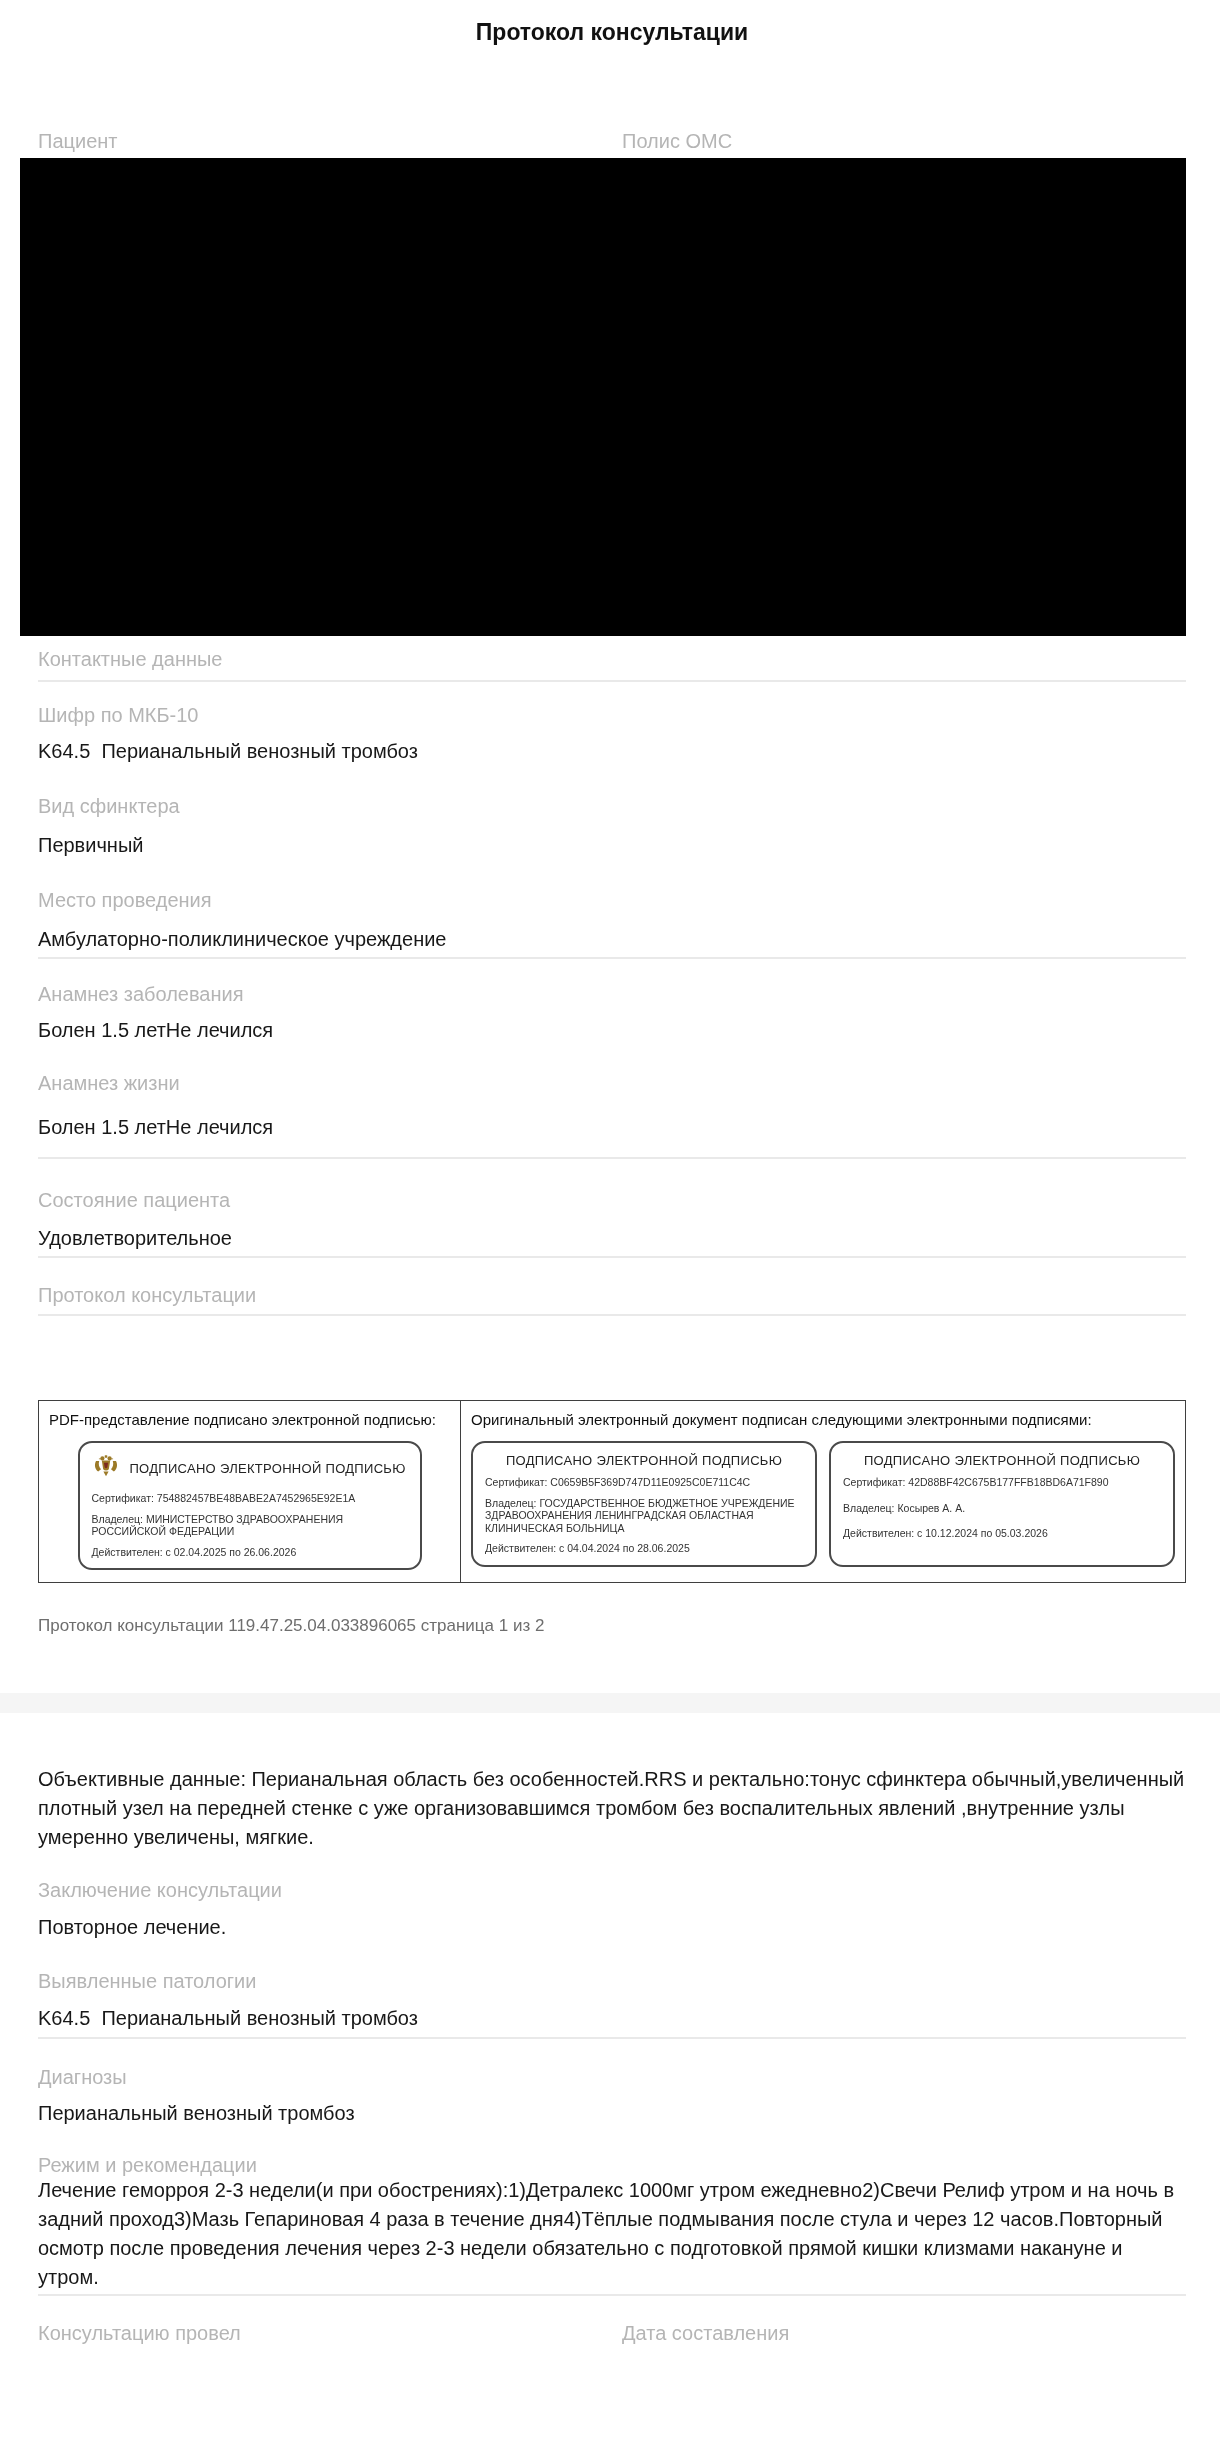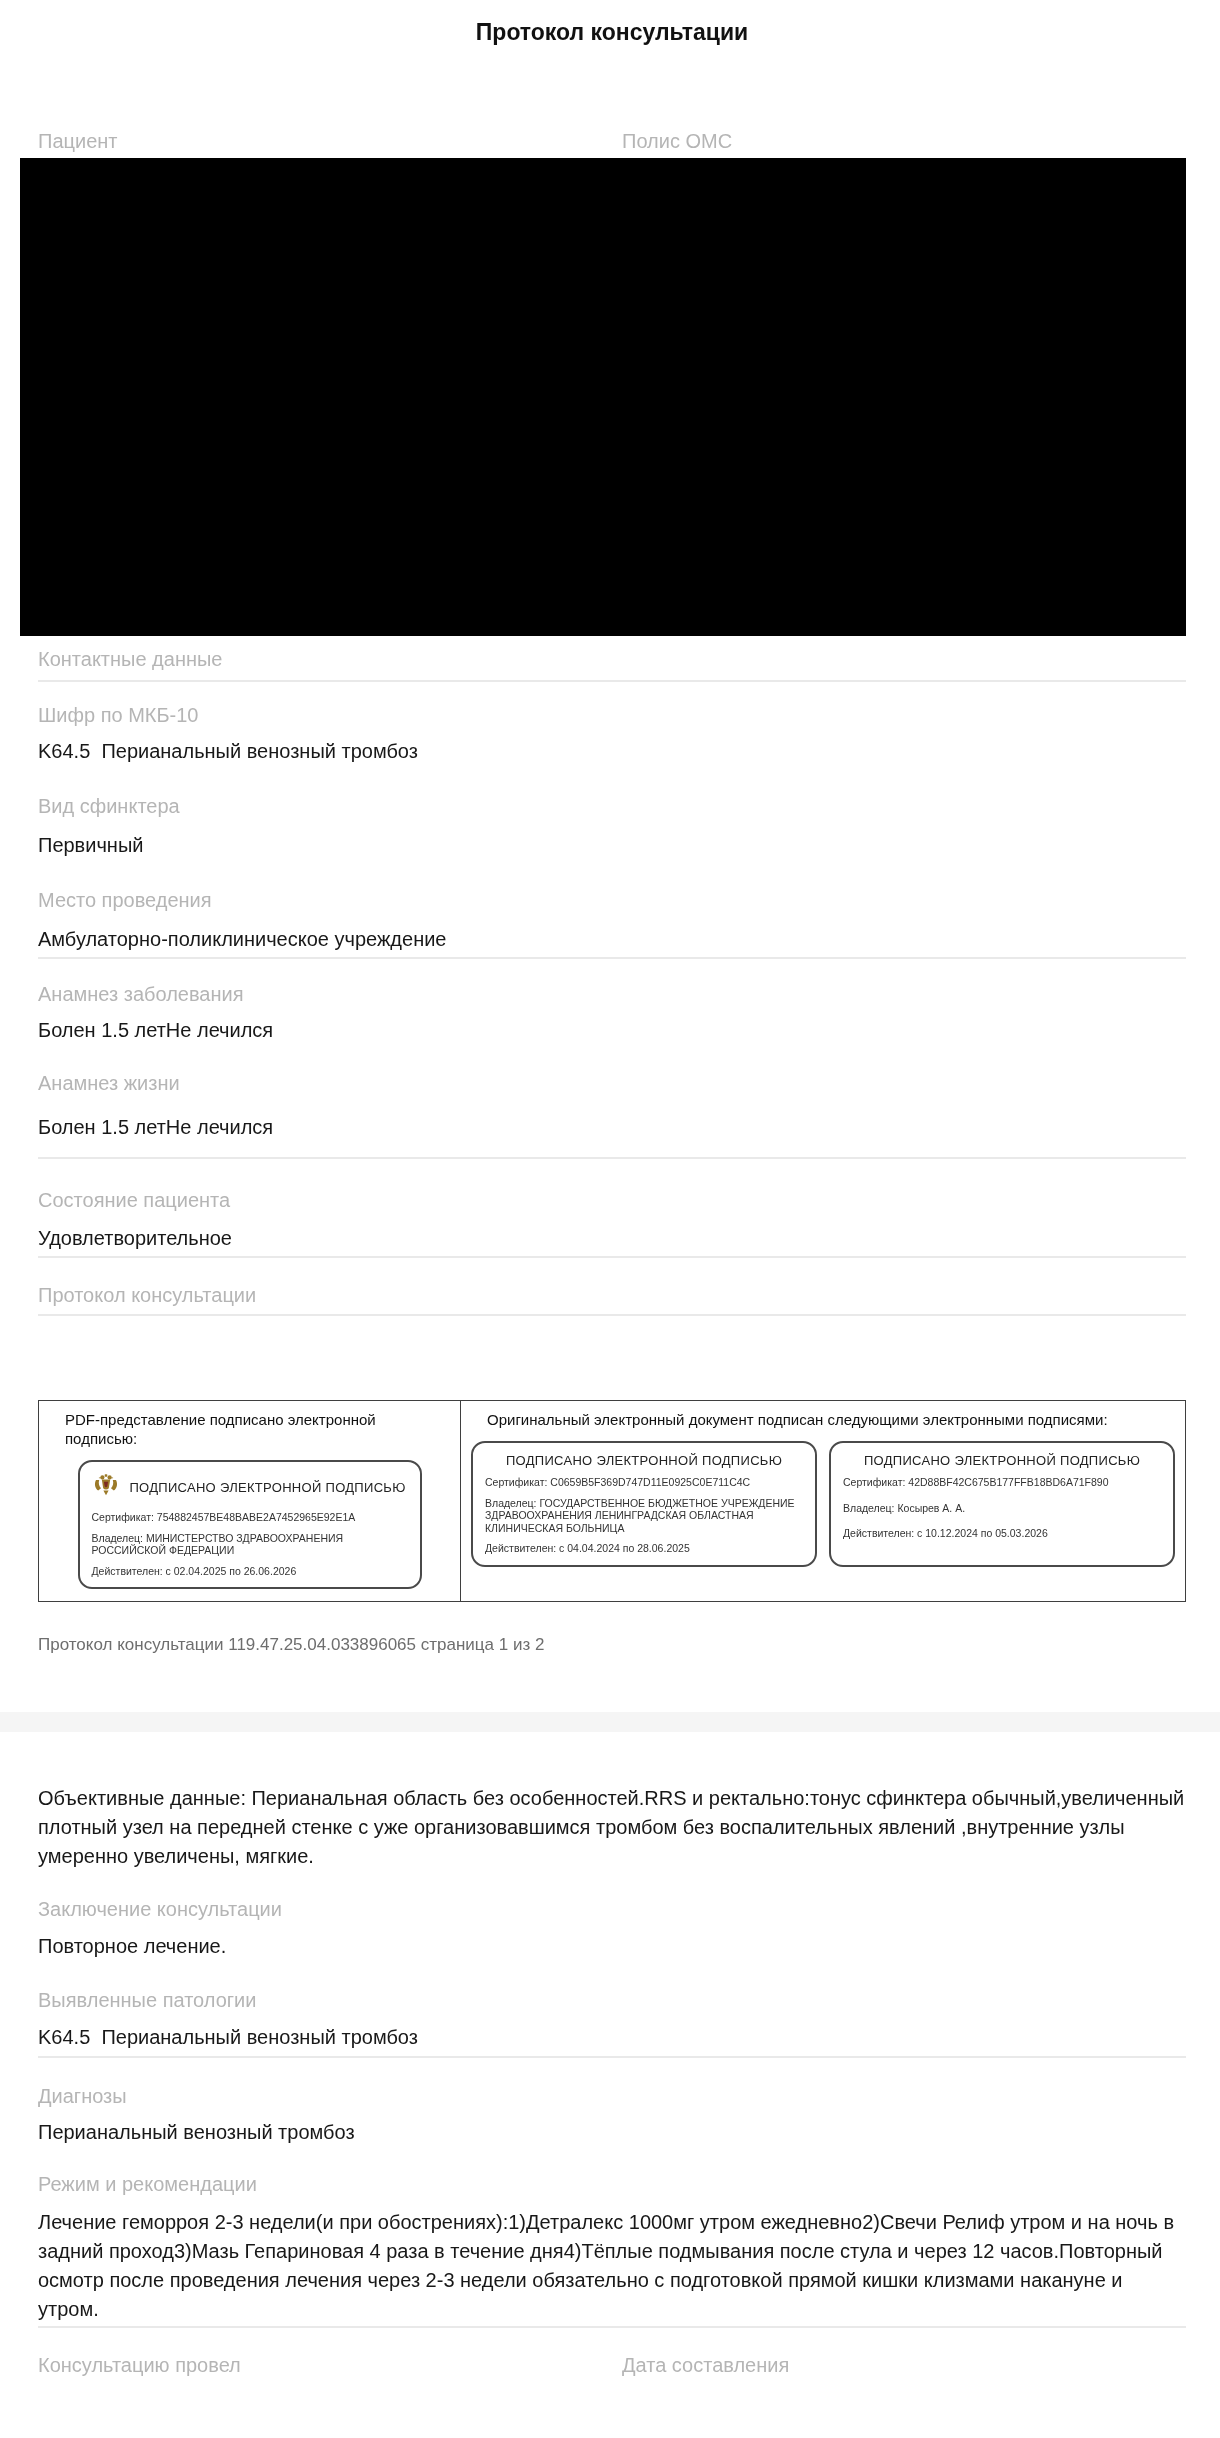--- a/index.html
+++ b/index.html
@@ -20,21 +20,21 @@
   .mt12 { margin-top:12px; }
   .divider { height:2px; background:#e9e9e9; }
 
   .para { font-size:20px; color:#181818; line-height:29px; white-space:pre-wrap; }
 
   
   .sig-table { margin-top:84px; display:flex; border:1px solid #3f3f3f; background:#fff; }
   .sig-cell { padding:9px 10px 12px 10px; }
   .sig-cell.left { width:422px; border-right:1px solid #3f3f3f; }
   .sig-cell.right { flex:1; }
-  .sig-head { font-size:15px; color:#111; line-height:19px;margin-left:16px; }
+  .sig-head { font-size:15px; color:#111; line-height:19px; }
   .stamps-row { display:flex; gap:12px; margin-top:12px; }
   .stamp { border:2px solid #4a4a4a; border-radius:14px; background:#fff; padding:8px 12px 10px 12px; min-height:94px; }
   .stamp.single { margin:12px auto 0 auto; width:344px; }
   .stamp.half { flex:1; }
   .stamp-title-row { display:flex; align-items:center; justify-content:center; gap:10px; margin-top:2px; }
   .stamp-title { font-size:13px; color:#222; letter-spacing:0.3px; text-align:center; }
   .stamp-line { font-size:10.5px; color:#333; line-height:12.5px; margin-top:8px; }
   .emblem { flex:0 0 auto; }
 
   .page-caption { margin-top:32px; font-size:17px; color:#6e6e6e; line-height:22px; }
@@ -166,21 +166,21 @@
     <div class="value" style="margin-top:13px;">Повторное лечение.</div>
 
     <div class="label" style="margin-top:29px;">Выявленные патологии</div>
     <div class="value" style="margin-top:13px;">K64.5  Перианальный венозный тромбоз</div>
     <div class="divider" style="margin-top:5px;"></div>
 
     <div class="label" style="margin-top:27px;">Диагнозы</div>
     <div class="value" style="margin-top:12px;">Перианальный венозный тромбоз</div>
 
     <div class="label" style="margin-top:27px;">Режим и рекомендации</div>
-    <div class="para" style="margin-top:13px;">Лечение геморроя 2-3 недели(и при обострениях):1)Детралекс 1000мг утром ежедневно2)Свечи Релиф утром и на ночь в задний проход3)Мазь Гепариновая 4 раза в течение дня4)Тёплые подмывания после стула и через 12 часов.Повторный осмотр после проведения лечения через 2-3 недели обязательно с подготовкой прямой кишки клизмами накануне и утром.</div>
+    <div class="para" style="">Лечение геморроя 2-3 недели(и при обострениях):1)Детралекс 1000мг утром ежедневно2)Свечи Релиф утром и на ночь в задний проход3)Мазь Гепариновая 4 раза в течение дня4)Тёплые подмывания после стула и через 12 часов.Повторный осмотр после проведения лечения через 2-3 недели обязательно с подготовкой прямой кишки клизмами накануне и утром.</div>
     <div class="divider" style="margin-top:2px;"></div>
 
     <div class="two-col footer-row">
       <div class="label">Консультацию провел</div>
       <div class="label">Дата составления</div>
     </div>
 
   </div>
 </div>
 

